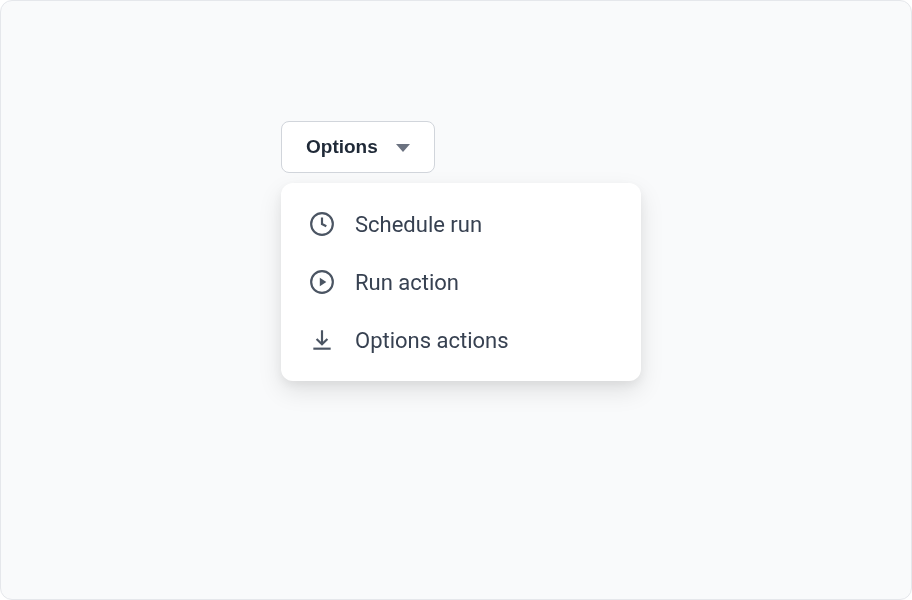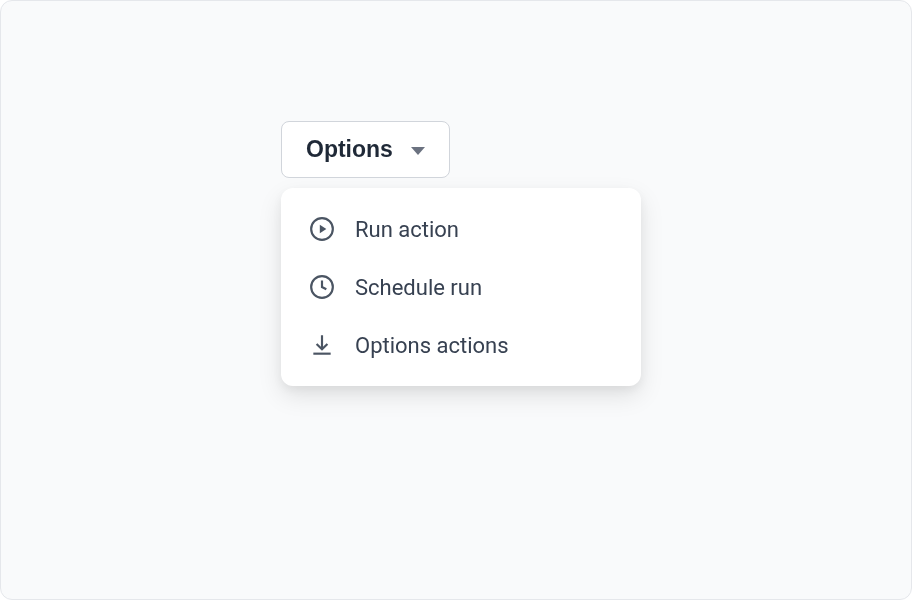--- a/index.html
+++ b/index.html
@@ -32,21 +32,21 @@
     
     .dropdown-button {
       display: inline-flex;
       align-items: center;
       gap: 18px;
       padding: 14px 24px;
       background: #ffffff;
       border: 1px solid #d1d5db;
       border-radius: 8px;
       cursor: pointer;
-      font-size: 23px;
+      font-size: 19px;
       font-weight: 700;
       color: #1f2937;
     }
     
     .chevron-down {
       width: 0;
       height: 0;
       border-left: 7px solid transparent;
       border-right: 7px solid transparent;
       border-top: 8px solid #6b7280;
@@ -100,34 +100,34 @@
       <span>Options</span>
       <span class="chevron-down"></span>
     </button>
     
     <div class="dropdown-menu">
 
       <div class="menu-item">
         <span class="menu-icon">
           <svg viewBox="0 0 24 24">
             <circle cx="12" cy="12" r="10"></circle>
-            <polygon points="10,8 16,12 10,16" fill="#4b5563" stroke="none"></polygon>
+            <polyline points="12,6 12,12 16,14"></polyline>
           </svg>
         </span>
-        <span>Run action</span>
+        <span>Schedule run</span>
       </div>
 
       <div class="menu-item">
         <span class="menu-icon">
           <svg viewBox="0 0 24 24">
             <circle cx="12" cy="12" r="10"></circle>
-            <polyline points="12,6 12,12 16,14"></polyline>
+            <polygon points="10,8 16,12 10,16" fill="#4b5563" stroke="none"></polygon>
           </svg>
         </span>
-        <span>Schedule run</span>
+        <span>Run action</span>
       </div>
 
       <div class="menu-item">
         <span class="menu-icon">
           <svg viewBox="0 0 24 24">
             <line x1="12" y1="3" x2="12" y2="16"></line>
             <polyline points="7,11 12,16 17,11"></polyline>
             <line x1="4" y1="20" x2="20" y2="20"></line>
           </svg>
         </span>

